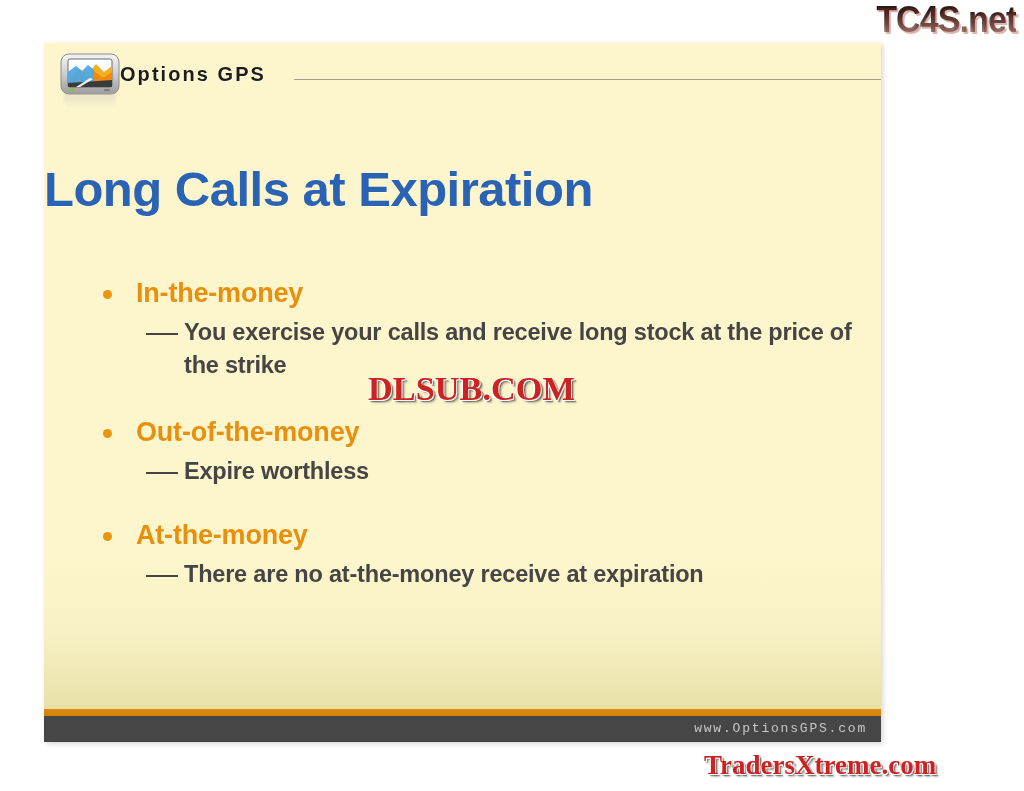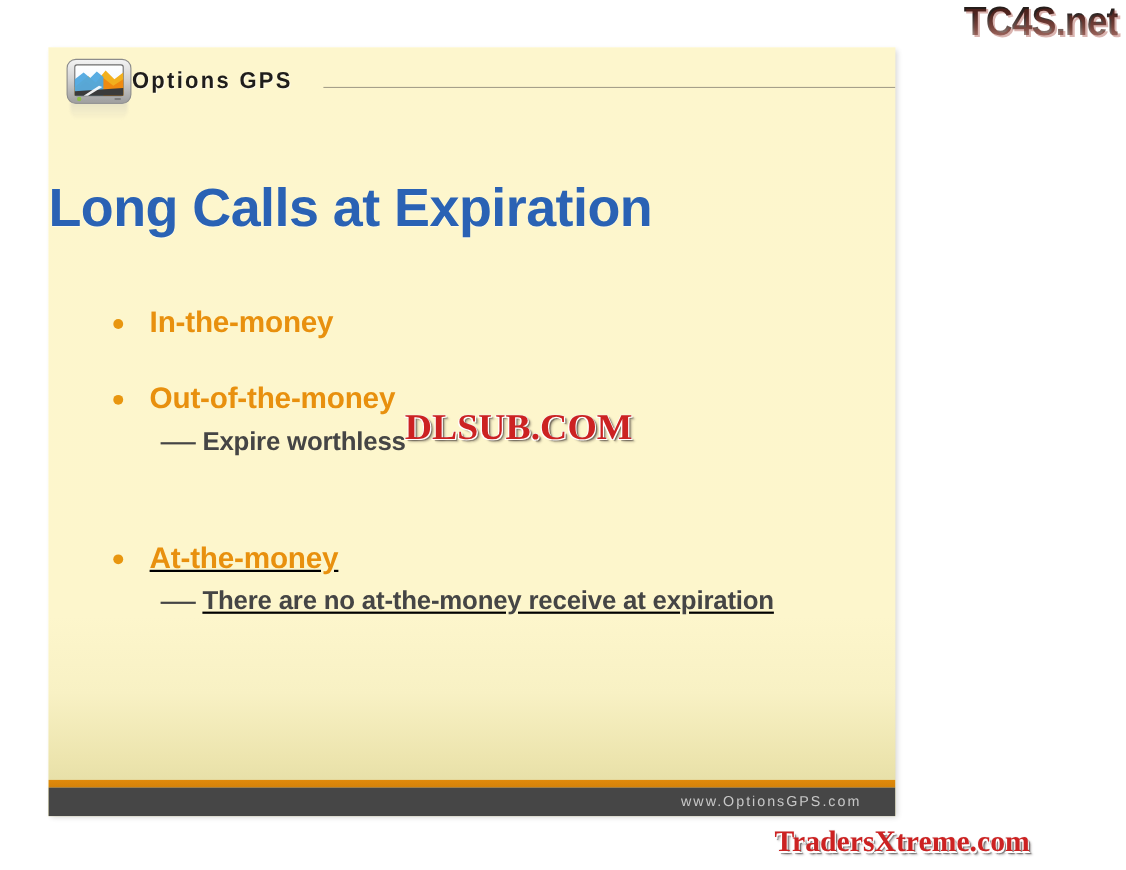--- a/index.html
+++ b/index.html
@@ -33,21 +33,21 @@
     color: transparent;
     text-shadow: 2px 2px 0 rgba(150, 40, 30, 0.35);
     white-space: nowrap;
   }
 
   
   #slide {
     position: absolute;
     left: 44px;
     top: 43px;
-    width: 770px;
+    width: 837px;
     height: 699px;
     background: linear-gradient(180deg,
         #fdf6cd 0%,
         #fdf6cc 74%,
         #f8f1c4 84%,
         #ece4ad 93%,
         #ded8a0 100%);
     box-shadow: 2px 2px 5px rgba(0,0,0,0.16);
     overflow: hidden;
   }
@@ -117,21 +117,21 @@
   
   #slide-body {
     position: absolute;
     left: 50px;
     top: 215px;
     right: 24px;
   }
   .bullet-group { position: relative; }
   .bullet-group.g1 { margin-top: 16px; }
   .bullet-group.g2 { margin-top: 31px; }
-  .bullet-group.g3 { margin-top: 70px; text-decoration: underline; }
+  .bullet-group.g3 { margin-top: 28px; }
 
   .lvl1 {
     position: relative;
     padding-left: 42px;
     font-family: "Liberation Sans", sans-serif;
     font-weight: bold;
     font-size: 27px;
     line-height: 38px;
     color: #e8900e;
     letter-spacing: -0.2px;
@@ -179,23 +179,23 @@
   #footer-bar {
     position: absolute;
     left: 0;
     right: 0;
     bottom: 0;
     height: 26px;
     background: #464646;
   }
   #footer-url {
     position: absolute;
-    right: 31px;
+    right: 14px;
     top: 5px;
-    font-family: Liberation Sans, sans-serif;
+    font-family: Liberation Mono, monospace;
     font-size: 13px;
     font-weight: normal;
     letter-spacing: 1.8px;
     color: #c7c7c7;
     white-space: nowrap;
   }
 
   
   .watermark {
     position: absolute;
@@ -268,20 +268,24 @@
 
   <h1 id="slide-title">Long Calls at Expiration</h1>
 
   <div id="slide-body">
 
     <div class="bullet-group g1">
       <div class="lvl1">
         <span class="dot"></span>
         <span>In-the-money</span>
       </div>
+      <div class="lvl2">
+        <span class="emdash"></span>
+        <span>You exercise your calls and receive long stock at the price of the strike</span>
+      </div>
     </div>
 
     <div class="bullet-group g2">
       <div class="lvl1">
         <span class="dot"></span>
         <span>Out-of-the-money</span>
       </div>
       <div class="lvl2">
         <span class="emdash"></span>
         <span>Expire worthless</span>

